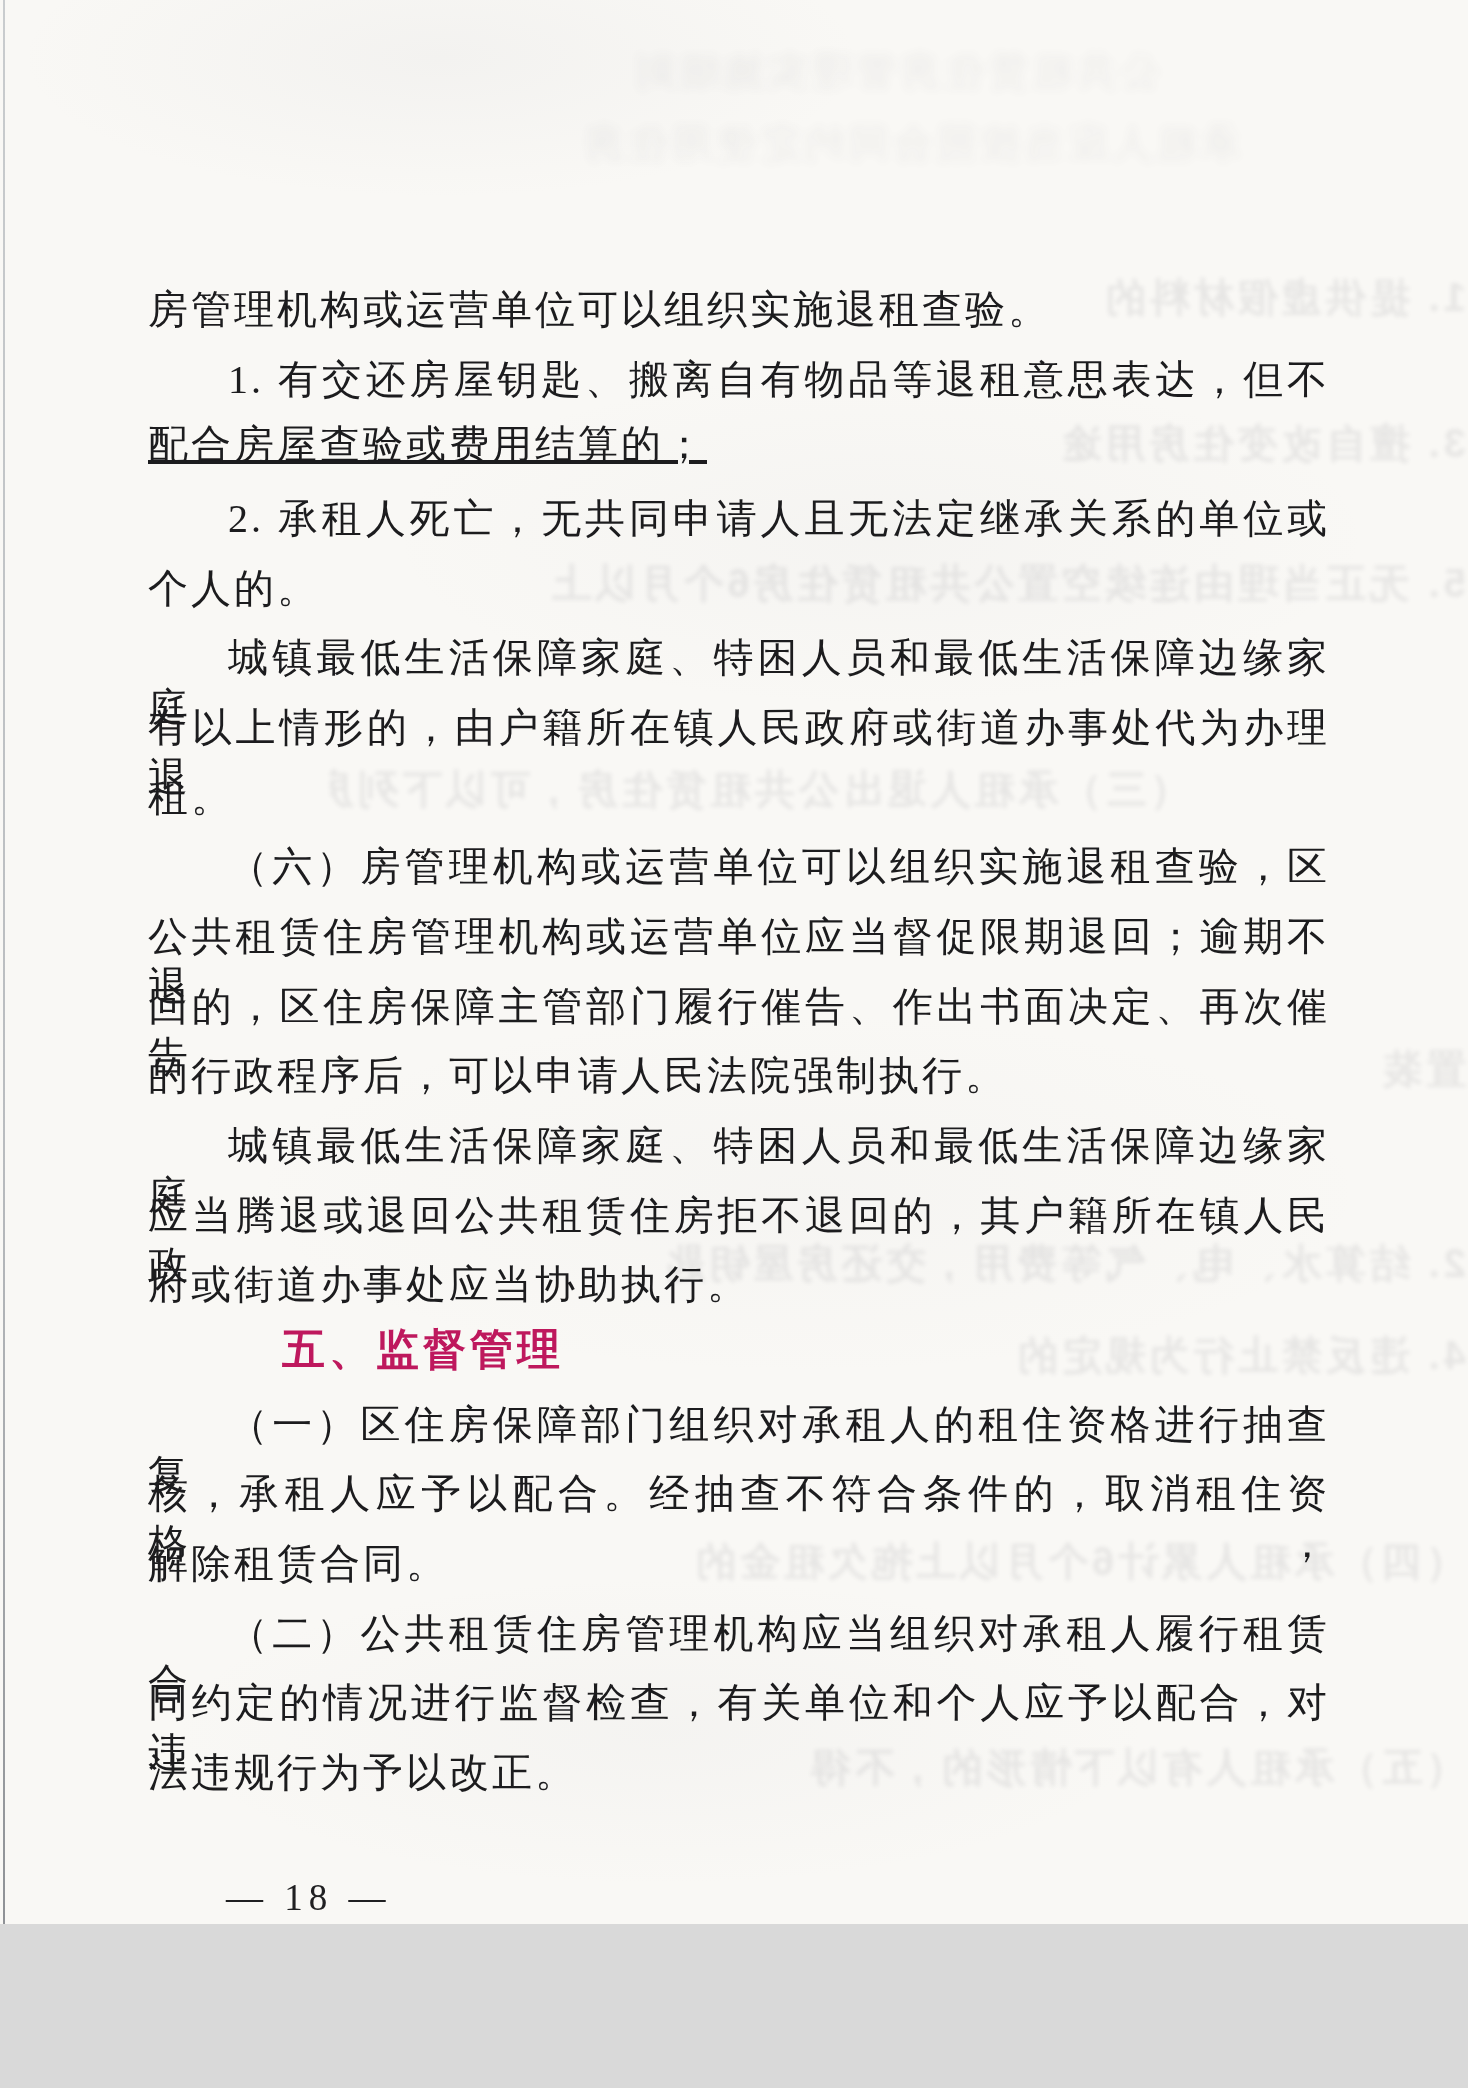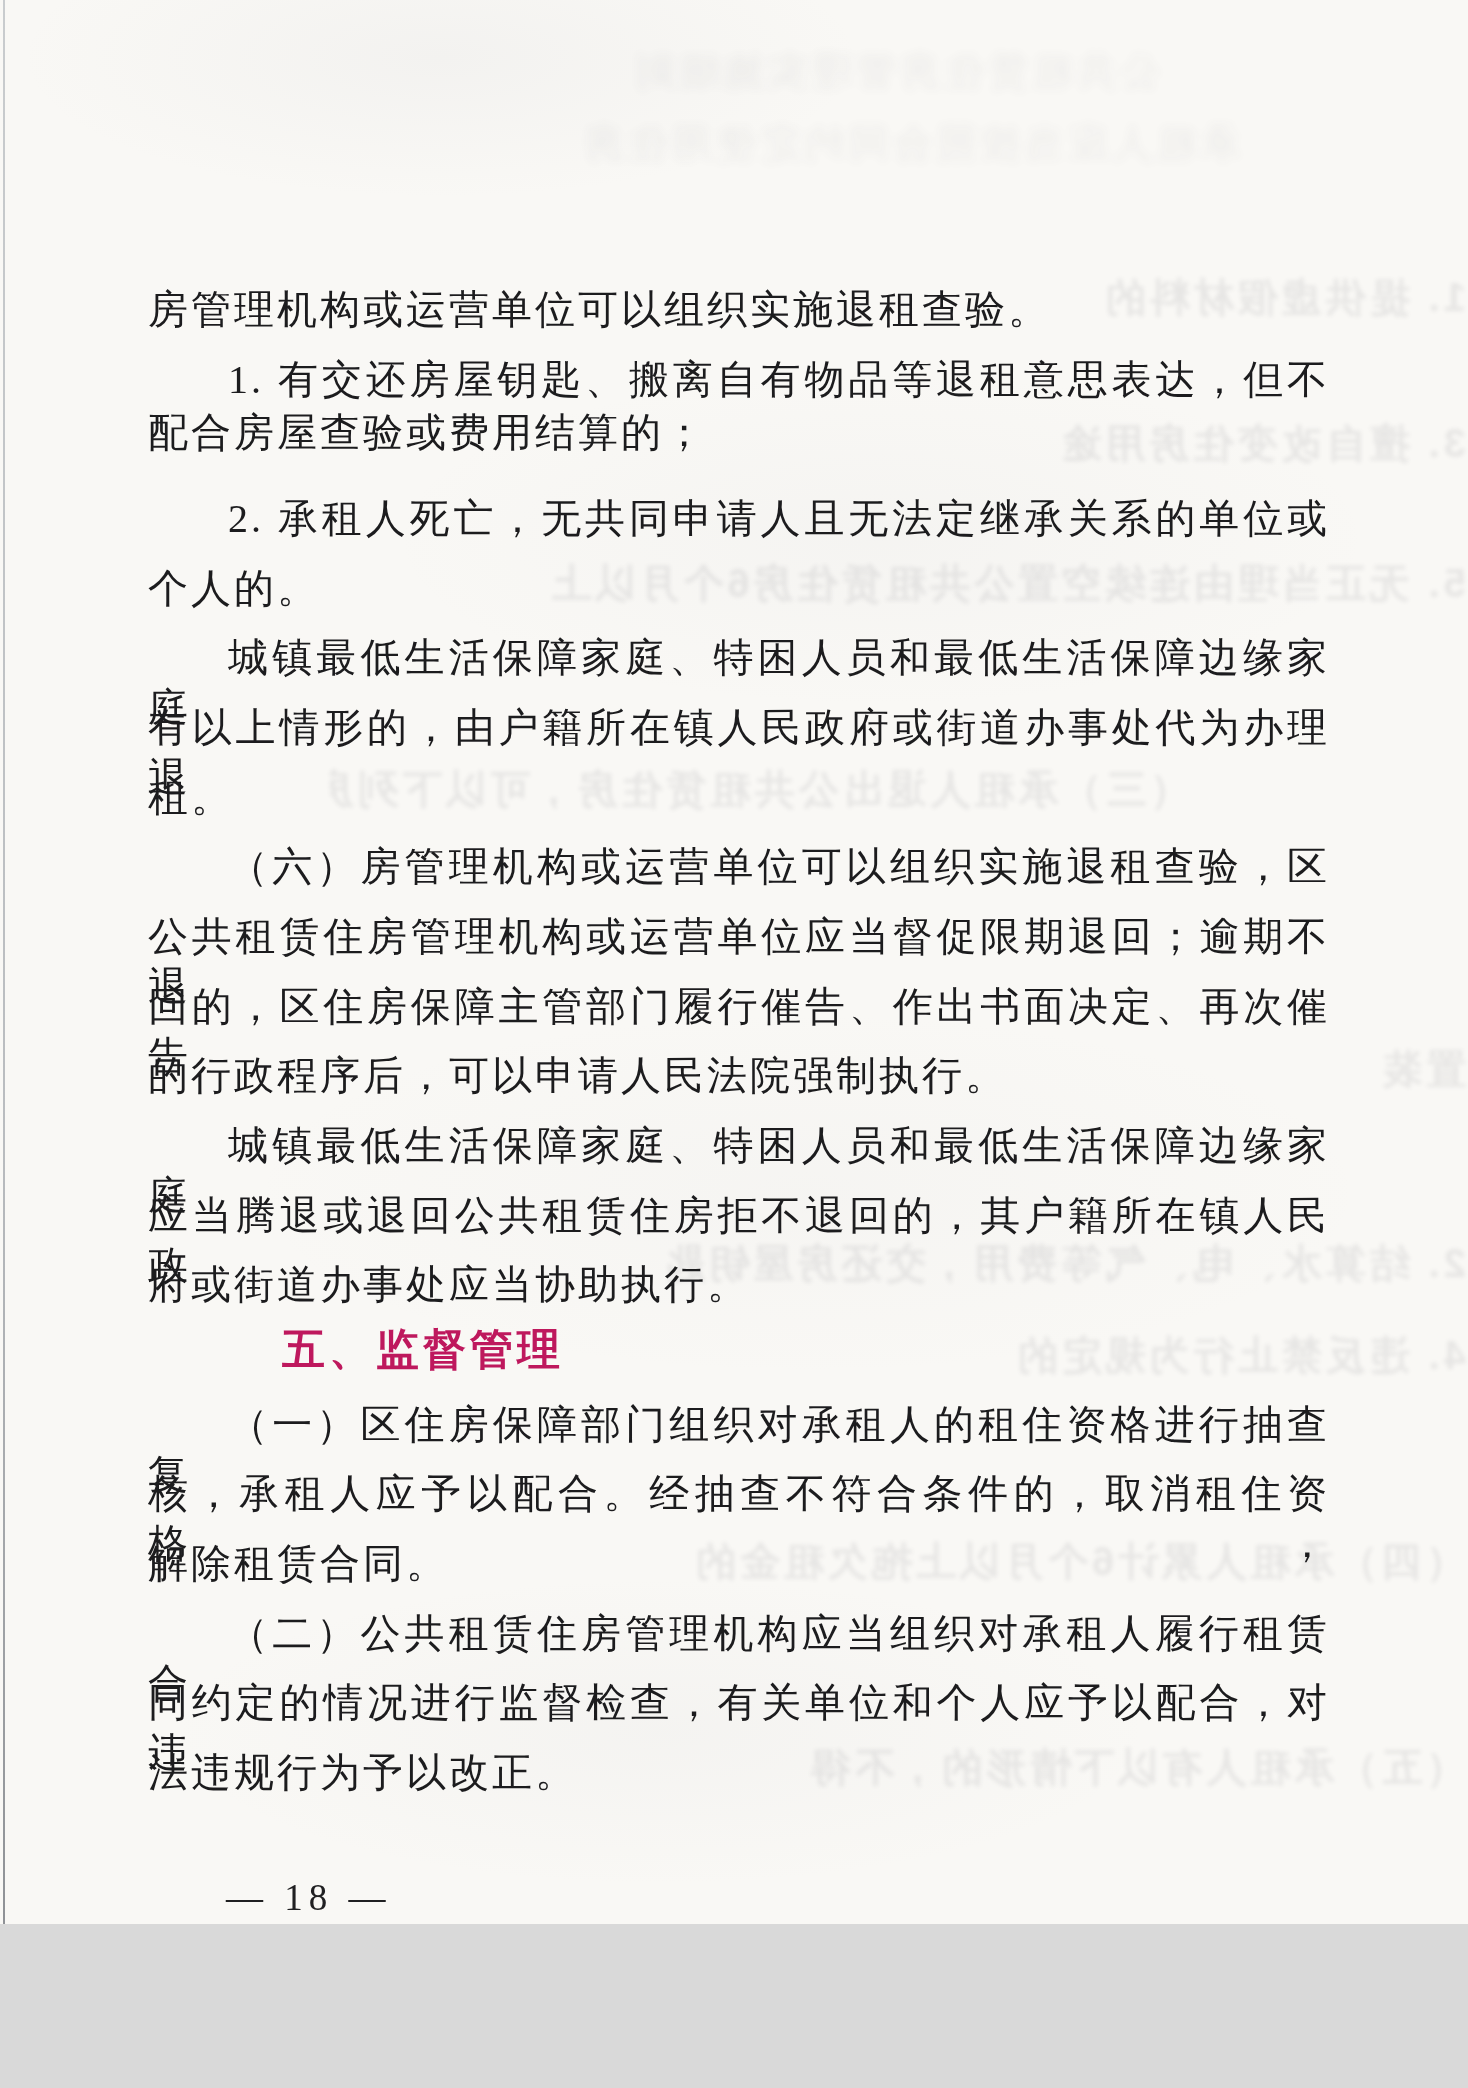--- a/index.html
+++ b/index.html
@@ -73,21 +73,21 @@
   <div class="ghost" style="top:560px;left:400px;width:1066px;">5. 无正当理由连续空置公共租赁住房6个月以上</div>
   <div class="ghost" style="top:766px;left:330px;width:860px;">（三）承租人退出公共租赁住房，可以下列房屋</div>
   <div class="ghost" style="top:1046px;left:1320px;width:146px;">置装</div>
   <div class="ghost" style="top:1240px;left:556px;width:910px;">2. 结算水、电、气等费用，交还房屋钥匙</div>
   <div class="ghost" style="top:1332px;left:700px;width:766px;">4. 违反禁止行为规定的</div>
   <div class="ghost" style="top:1538px;left:600px;width:866px;">（四）承租人累计6个月以上拖欠租金的</div>
   <div class="ghost" style="top:1744px;left:700px;width:766px;">（五）承租人有以下情形的，不得</div>
 
   <div class="line endline" style="top:285px;">房管理机构或运营单位可以组织实施退租查验。</div>
   <div class="line indent" style="top:355px;">1. 有交还房屋钥匙、搬离自有物品等退租意思表达，但不</div>
-  <div class="line endline" style="top:408px;">配合房屋查验或费用结算的；</div>
+  <div class="line endline" style="top:420px;text-decoration:underline;">配合房屋查验或费用结算的；</div>
   <div class="line indent" style="top:494px;">2. 承租人死亡，无共同申请人且无法定继承关系的单位或</div>
   <div class="line endline" style="top:564px;">个人的。</div>
   <div class="line indent" style="top:633px;">城镇最低生活保障家庭、特困人员和最低生活保障边缘家庭</div>
   <div class="line" style="top:703px;">有以上情形的，由户籍所在镇人民政府或街道办事处代为办理退</div>
   <div class="line endline" style="top:773px;">租。</div>
   <div class="line indent" style="top:842px;">（六）房管理机构或运营单位可以组织实施退租查验，区</div>
   <div class="line" style="top:912px;">公共租赁住房管理机构或运营单位应当督促限期退回；逾期不退</div>
   <div class="line" style="top:982px;">回的，区住房保障主管部门履行催告、作出书面决定、再次催告</div>
   <div class="line endline" style="top:1051px;">的行政程序后，可以申请人民法院强制执行。</div>
   <div class="line indent" style="top:1121px;">城镇最低生活保障家庭、特困人员和最低生活保障边缘家庭</div>

